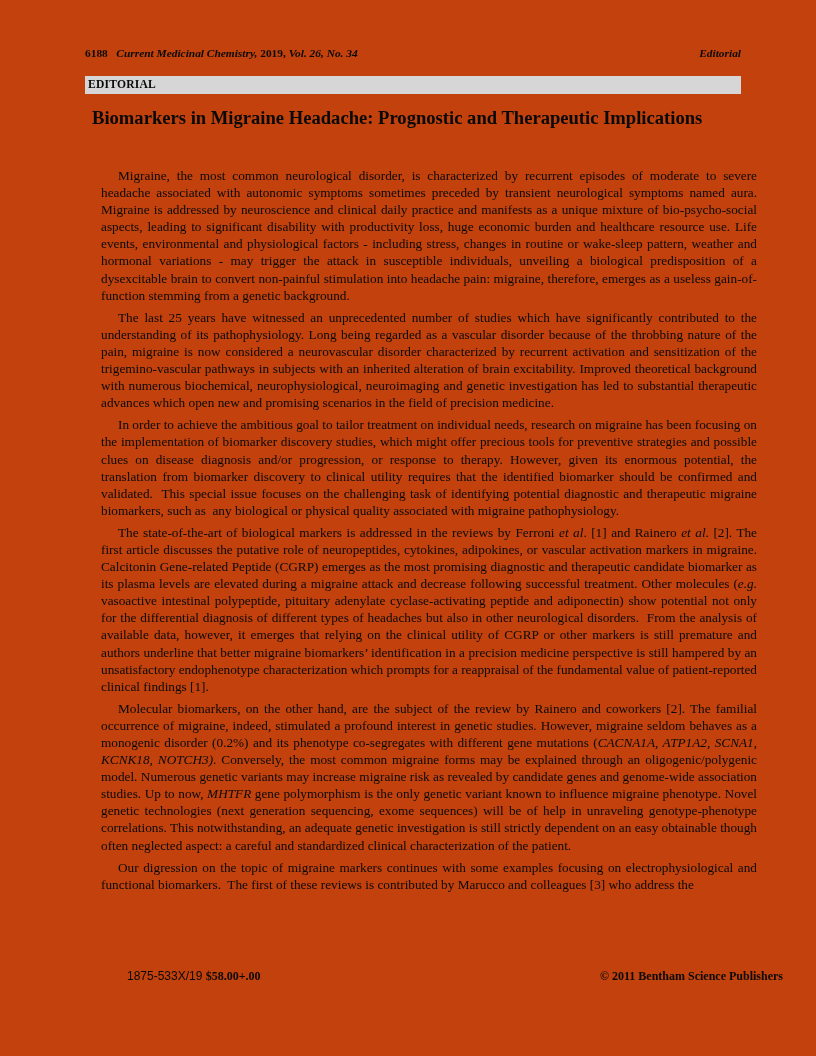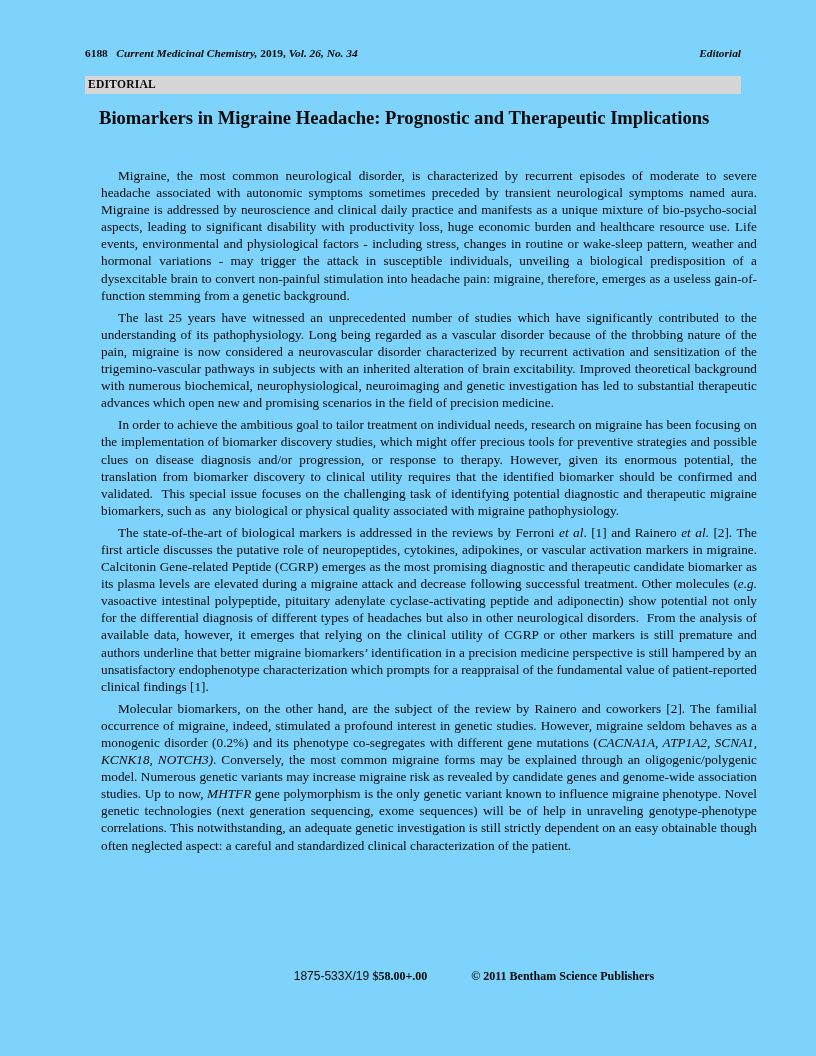--- a/index.html
+++ b/index.html
@@ -29,69 +29,70 @@
     position: absolute;
     top: 76px; left: 85px; width: 656px; height: 18px;
     box-sizing: border-box;
     padding-left: 3px;
     font-size: 11.6px; font-weight: bold; line-height: 18px;
     letter-spacing: 0.2px;
   }
 
   .article-title {
     position: absolute;
-    top: 105px; left: 99px; width: 656px;
+    top: 105px; left: 92px; width: 656px;
     margin: 0;
     font-size: 18.6px; font-weight: bold; line-height: 25px;
     text-align: justify;
   }
 
   .article-body {
     position: absolute;
     top: 167px; left: 101px; width: 656px;
     font-size: 13.25px; line-height: 17.1px;
     text-align: justify;
   }
   .article-body p {
     margin: 0 0 5px 0;
     text-indent: 17px;
     white-space: pre-wrap;
   }
 
   .footer {
     position: absolute;
-    top: 969px; left: 102px; width: 656px;
-    display: flex; justify-content: center; gap: 44px;
+    top: 969px; left: 83px; width: 656px;
+    display: flex; justify-content: space-between; gap: 44px;
     font-size: 12px; line-height: 15px;
     transform: translateX(44px);
   }
   .footer .part { font-weight: bold; }
 </style>
 </head>
 <body>
 
-<div class="page" style="color: rgb(10, 10, 10); background: #7dd3fc;">
+<div class="page" style="color: rgb(10, 10, 10); background: #c2410c;">
 
   <div class="header">
     <span class="runs left"><span class="bd">6188</span><span>   </span><span class="it bd">Current Medicinal Chemistry,</span><span class="bd"> 2019, </span><span class="it bd">Vol. 26, No. 34</span></span>
     <span class="right">Editorial</span>
   </div>
 
   <div class="section-bar" style="background: rgb(214, 214, 214);">
     <span>EDITORIAL</span>
   </div>
 
   <h1 class="article-title">Biomarkers in Migraine Headache: Prognostic and Therapeutic Implications</h1>
 
   <div class="article-body">
       <p><span>Migraine, the most common neurological disorder, is characterized by recurrent episodes of moderate to severe headache associated with autonomic symptoms sometimes preceded by transient neurological symptoms named aura. Migraine is addressed by neuroscience and clinical daily practice and manifests as a unique mixture of bio-psycho-social aspects, leading to significant disability with productivity loss, huge economic burden and healthcare resource use. Life events, environmental and physiological factors - including stress, changes in routine or wake-sleep pattern, weather and hormonal variations - may trigger the attack in susceptible individuals, unveiling a biological predisposition of a dysexcitable brain to convert non-painful stimulation into headache pain: migraine, therefore, emerges as a useless gain-of-function stemming from a genetic background.</span></p>
       <p><span>The last 25 years have witnessed an unprecedented number of studies which have significantly contributed to the understanding of its pathophysiology. Long being regarded as a vascular disorder because of the throbbing nature of the pain, migraine is now considered a neurovascular disorder characterized by recurrent activation and sensitization of the trigemino-vascular pathways in subjects with an inherited alteration of brain excitability. Improved theoretical background with numerous biochemical, neurophysiological, neuroimaging and genetic investigation has led to substantial therapeutic advances which open new and promising scenarios in the field of precision medicine.</span></p>
       <p><span>In order to achieve the ambitious goal to tailor treatment on individual needs, research on migraine has been focusing on the implementation of biomarker discovery studies, which might offer precious tools for preventive strategies and possible clues on disease diagnosis and/or progression, or response to therapy. However, given its enormous potential, the translation from biomarker discovery to clinical utility requires that the identified biomarker should be confirmed and validated.  This special issue focuses on the challenging task of identifying potential diagnostic and therapeutic migraine biomarkers, such as  any biological or physical quality associated with migraine pathophysiology.</span></p>
       <p><span>The state-of-the-art of biological markers is addressed in the reviews by Ferroni </span><span class="it">et al</span><span>. [1] and Rainero </span><span class="it">et al</span><span>. [2]. The first article discusses the putative role of neuropeptides, cytokines, adipokines, or vascular activation markers in migraine.  Calcitonin Gene-related Peptide (CGRP) emerges as the most promising diagnostic and therapeutic candidate biomarker as its plasma levels are elevated during a migraine attack and decrease following successful treatment. Other molecules (</span><span class="it">e.g.</span><span> vasoactive intestinal polypeptide, pituitary adenylate cyclase-activating peptide and adiponectin) show potential not only for the differential diagnosis of different types of headaches but also in other neurological disorders.  From the analysis of available data, however, it emerges that relying on the clinical utility of CGRP or other markers is still premature and authors underline that better migraine biomarkers’ identification in a precision medicine perspective is still hampered by an unsatisfactory endophenotype characterization which prompts for a reappraisal of the fundamental value of patient-reported clinical findings [1].</span></p>
       <p><span>Molecular biomarkers, on the other hand, are the subject of the review by Rainero and coworkers [2]. The familial occurrence of migraine, indeed, stimulated a profound interest in genetic studies. However, migraine seldom behaves as a monogenic disorder (0.2%) and its phenotype co-segregates with different gene mutations (</span><span class="it">CACNA1A, ATP1A2, SCNA1, KCNK18, NOTCH3)</span><span>. Conversely, the most common migraine forms may be explained through an oligogenic/polygenic model. Numerous genetic variants may increase migraine risk as revealed by candidate genes and genome-wide association studies. Up to now, </span><span class="it">MHTFR</span><span> gene polymorphism is the only genetic variant known to influence migraine phenotype. Novel genetic technologies (next generation sequencing, exome sequences) will be of help in unraveling genotype-phenotype correlations. This notwithstanding, an adequate genetic investigation is still strictly dependent on an easy obtainable though often neglected aspect: a careful and standardized clinical characterization of the patient.</span></p>
+      <p><span>Our digression on the topic of migraine markers continues with some examples focusing on electrophysiological and functional biomarkers.  The first of these reviews is contributed by Marucco and colleagues [3] who address the</span></p>
     </div>
 
   <div class="footer">
     <span class="part runs"><span class="sans">1875-533X/19 </span><span class="bd">$58.00+.00</span></span>
     <span class="part runs"><span class="bd">© 2011 Bentham Science Publishers</span></span>
   </div>
 
 </div>
 
 </body></html>

